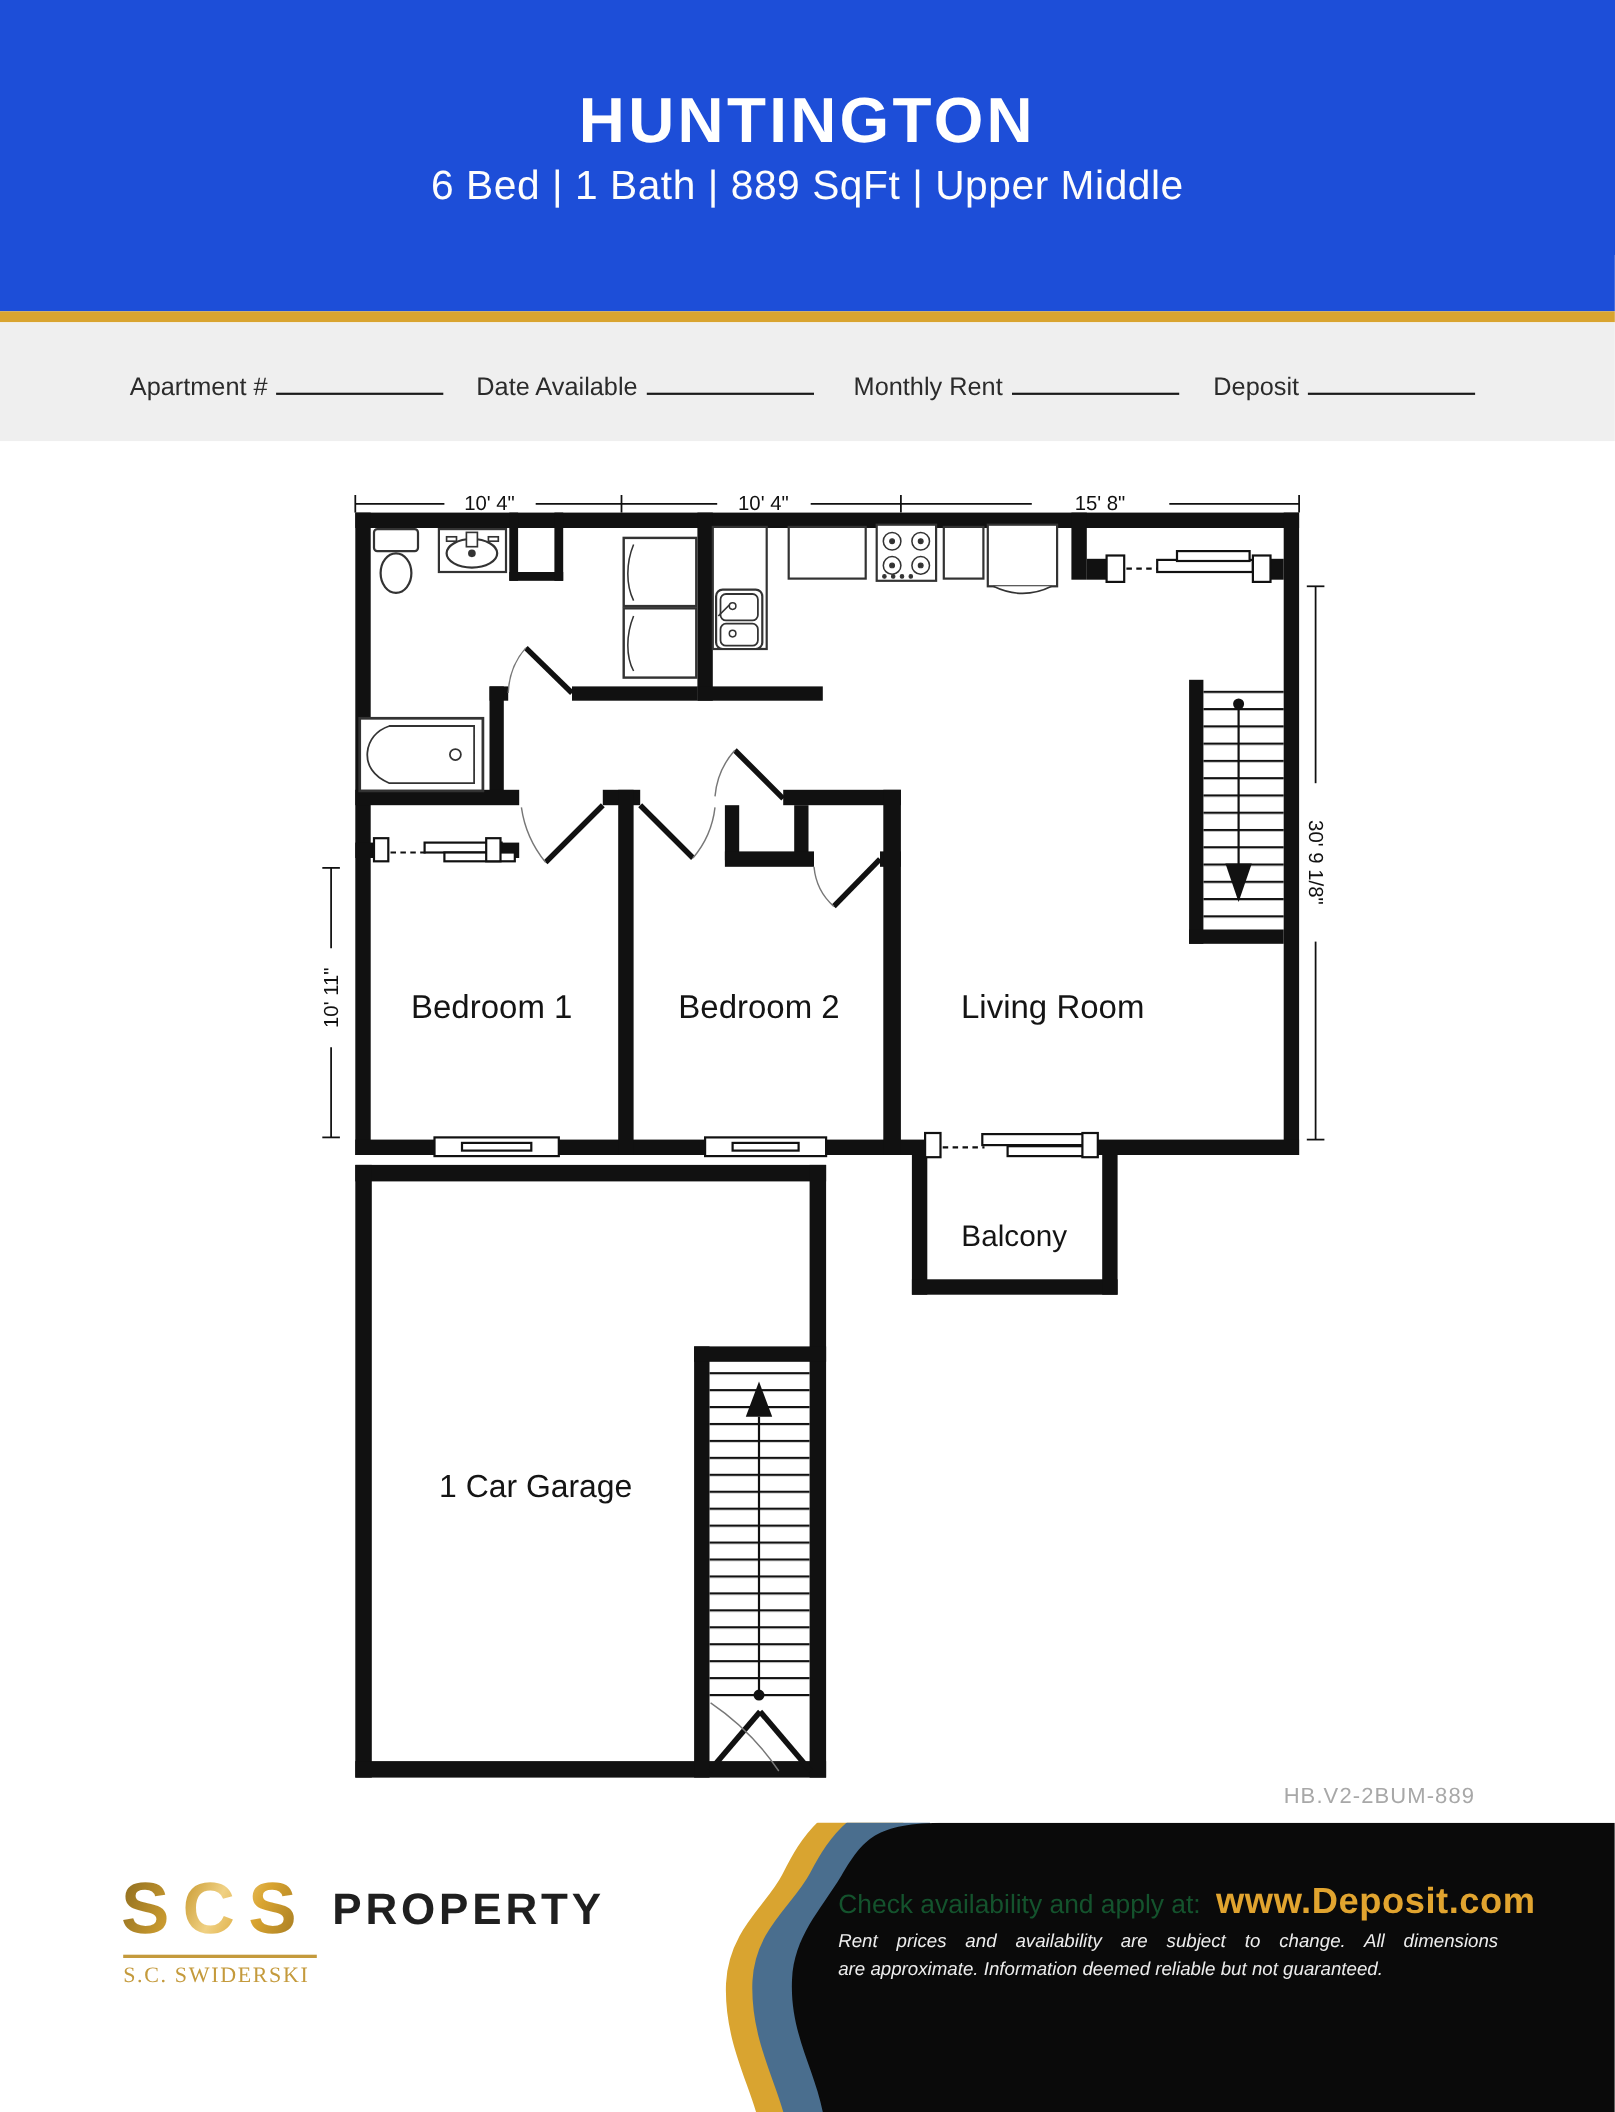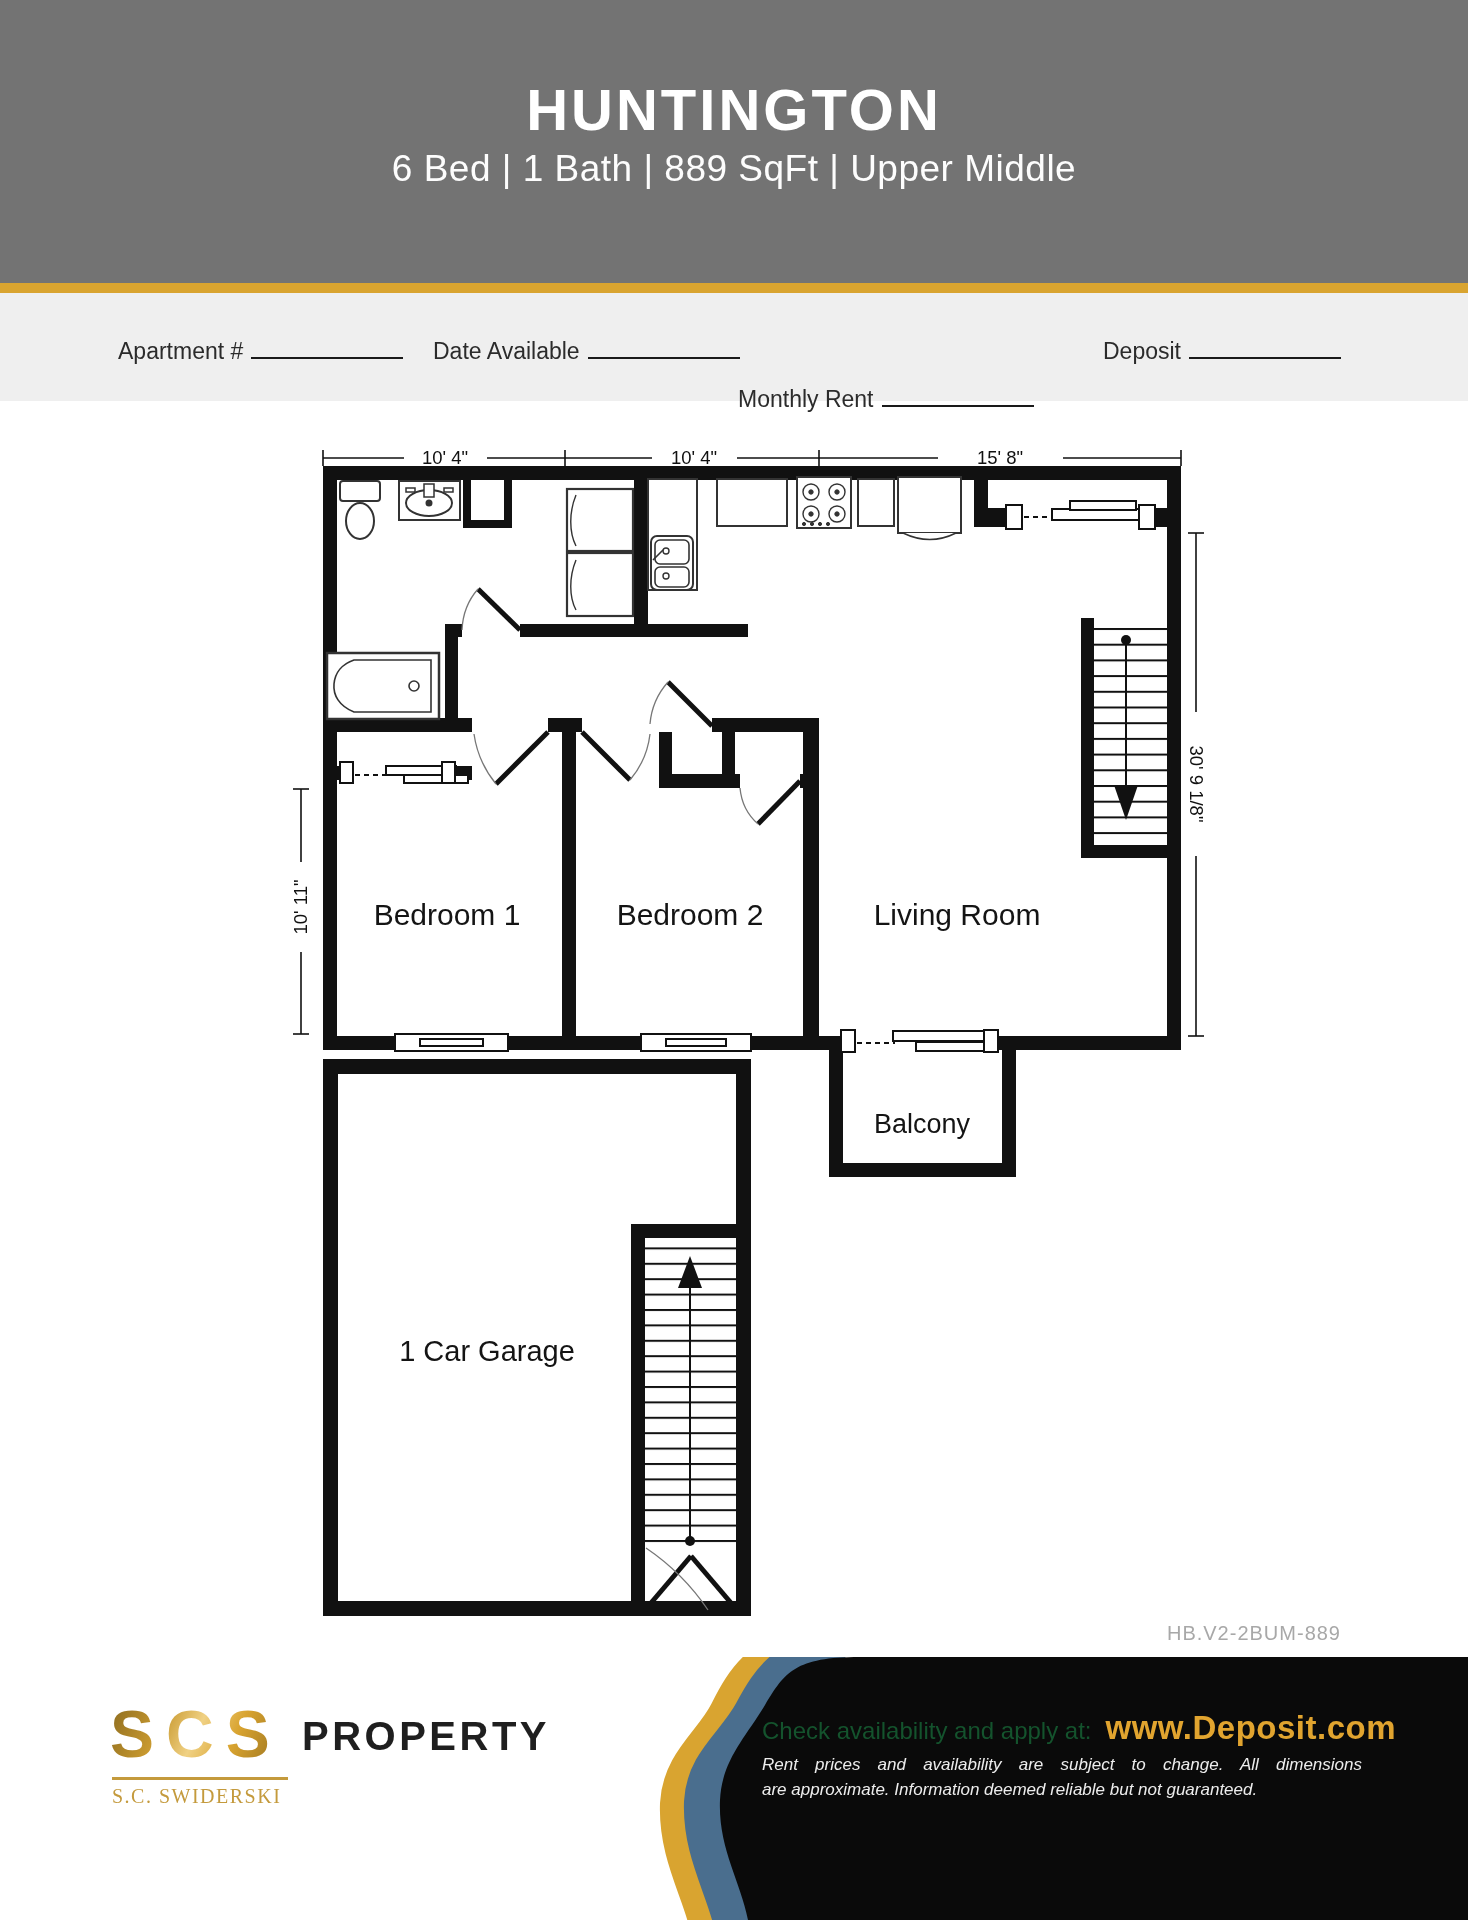--- a/index.html
+++ b/index.html
@@ -3,36 +3,36 @@
 <meta charset="utf-8">
 <style>
   html,body{margin:0;padding:0;}
   body{
     width:1468px;height:1920px;position:relative;background:#ffffff;
     font-family:"Liberation Sans", sans-serif;overflow:hidden;
   }
   .abs{position:absolute;}
 
   
-  .header{left:0;top:0;width:1468px;height:283px;background:#737373;}
+  .header{left:0;top:0;width:1468px;height:283px;background:#1d4ed8;}
   .header-title{
     left:0;top:76px;width:1468px;text-align:center;color:#ffffff;
     font-size:58px;font-weight:700;letter-spacing:3px;
   }
   .header-sub{
     left:0;top:148px;width:1468px;text-align:center;color:#fdfdfd;
     font-size:37px;font-weight:400;letter-spacing:.5px;
   }
   .gold-stripe{left:0;top:283px;width:1468px;height:10px;background:#D9A430;}
 
   
   .form-band{left:0;top:293px;width:1468px;height:108px;background:#EFEFEF;}
   .field{position:absolute;top:42px;white-space:nowrap;color:#2b2b2b;font-size:23px;}
   .field .line{display:inline-block;width:152px;border-bottom:2px solid #1a1a1a;height:22px;margin-left:8px;}
-  .f1{left:118px;} .f2{left:433px;} .f3{left:738px;margin-top:48px;} .f4{left:1103px;}
+  .f1{left:118px;} .f2{left:433px;} .f3{left:776px;} .f4{left:1103px;}
 
   
   svg{display:block;}
   .plan-svg{left:0;top:0;}
   .plan-code{
     right:127px;top:1622px;font-size:20px;color:#A8A8A8;letter-spacing:1px;
   }
 
   
   .footer{left:0;top:1657px;width:1176px;height:263px;background:#ffffff;}

